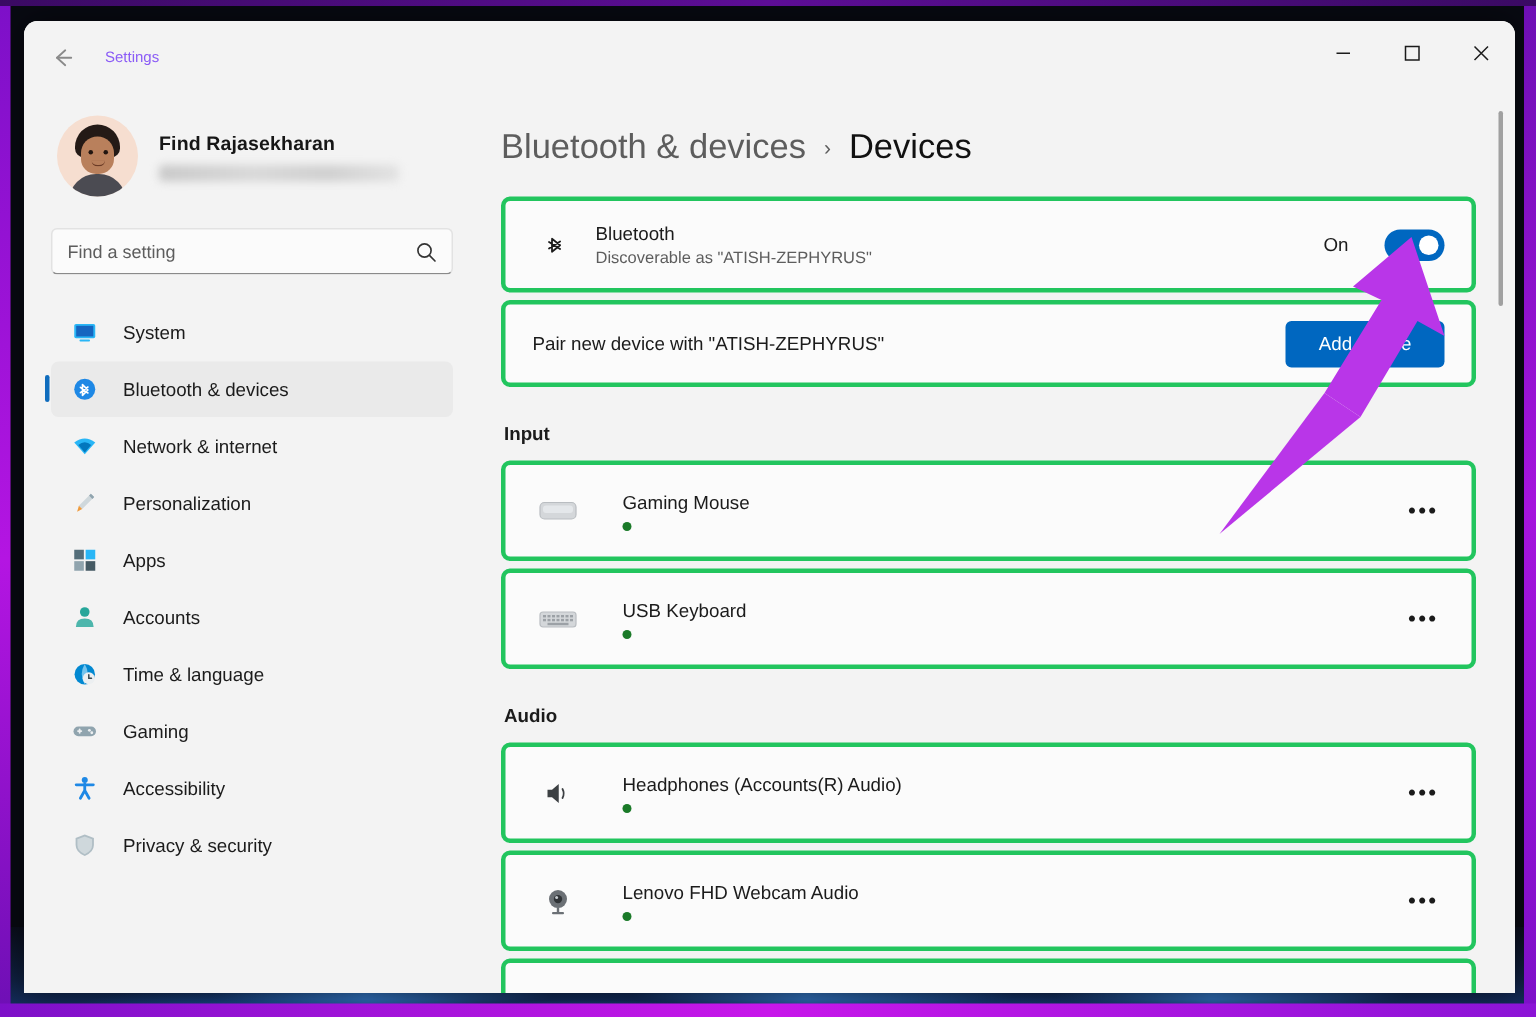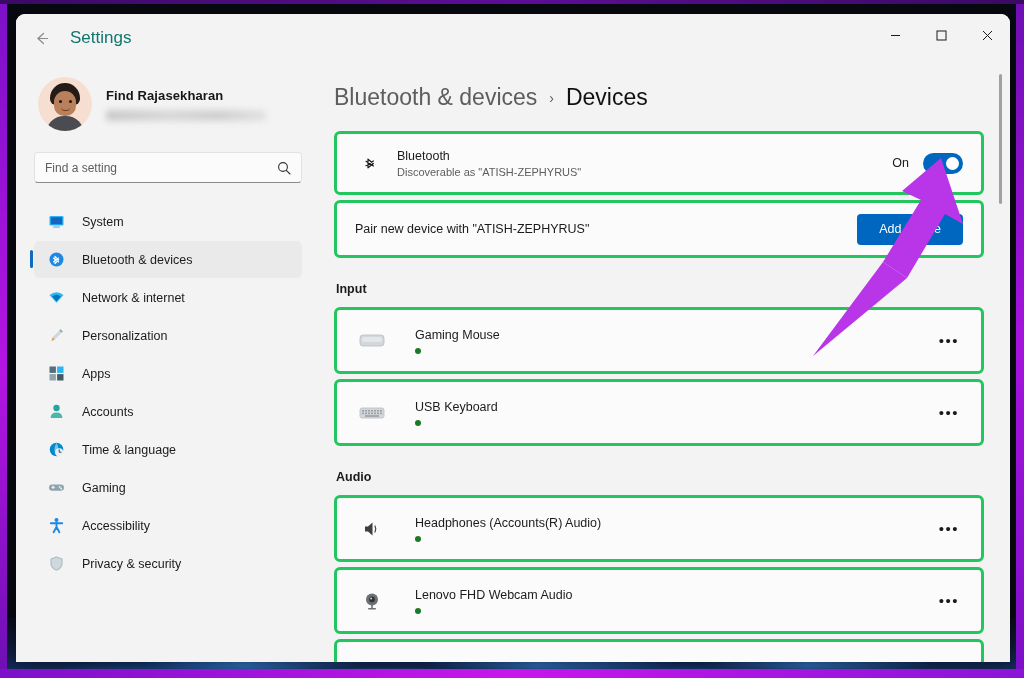--- a/index.html
+++ b/index.html
@@ -77,22 +77,22 @@
   .back-btn {
     width: 34px; height: 30px;
     margin-left: 8px;
     display: flex; align-items: center; justify-content: center;
     border-radius: 5px;
     color: #8a8a8a;
   }
   .back-btn svg { display: block; }
   .app-title {
     margin-left: 12px;
-    font-size: 17px;
-    color: #0f766e;
+    font-size: 10px;
+    color: #8b5cf6;
   }
   .wincontrols {
     position: absolute;
     right: 0; top: 0;
     display: flex;
     height: 42px;
   }
   .wc {
     width: 46px; height: 42px;
     display: flex; align-items: center; justify-content: center;
@@ -224,21 +224,21 @@
   }
   .card.bt-row { height: 64px; }
   .card.pair-row { height: 58px; }
   .card.device-row { height: 67px; }
 
   .bt-ic { width: 30px; flex: 0 0 30px; display: flex; justify-content: center; }
   .bt-text { margin-left: 12px; flex: 1; }
   .bt-title { font-size: 12.5px; color: #1b1b1b; }
   .bt-sub { font-size: 11px; color: #5d5d5d; margin-top: 3px; }
   .toggle-wrap { display: flex; align-items: center; }
-  .toggle-label { font-size: 12.5px; color: #1b1b1b; margin-right: 14px; }
+  .toggle-label { font-size: 12.5px; color: #1b1b1b; margin-right: 24px; }
   .toggle {
     width: 40px; height: 21px;
     border-radius: 11px;
     background: #0067c0;
     position: relative;
   }
   .toggle::after {
     content: "";
     position: absolute;
     right: 4px; top: 4px;

